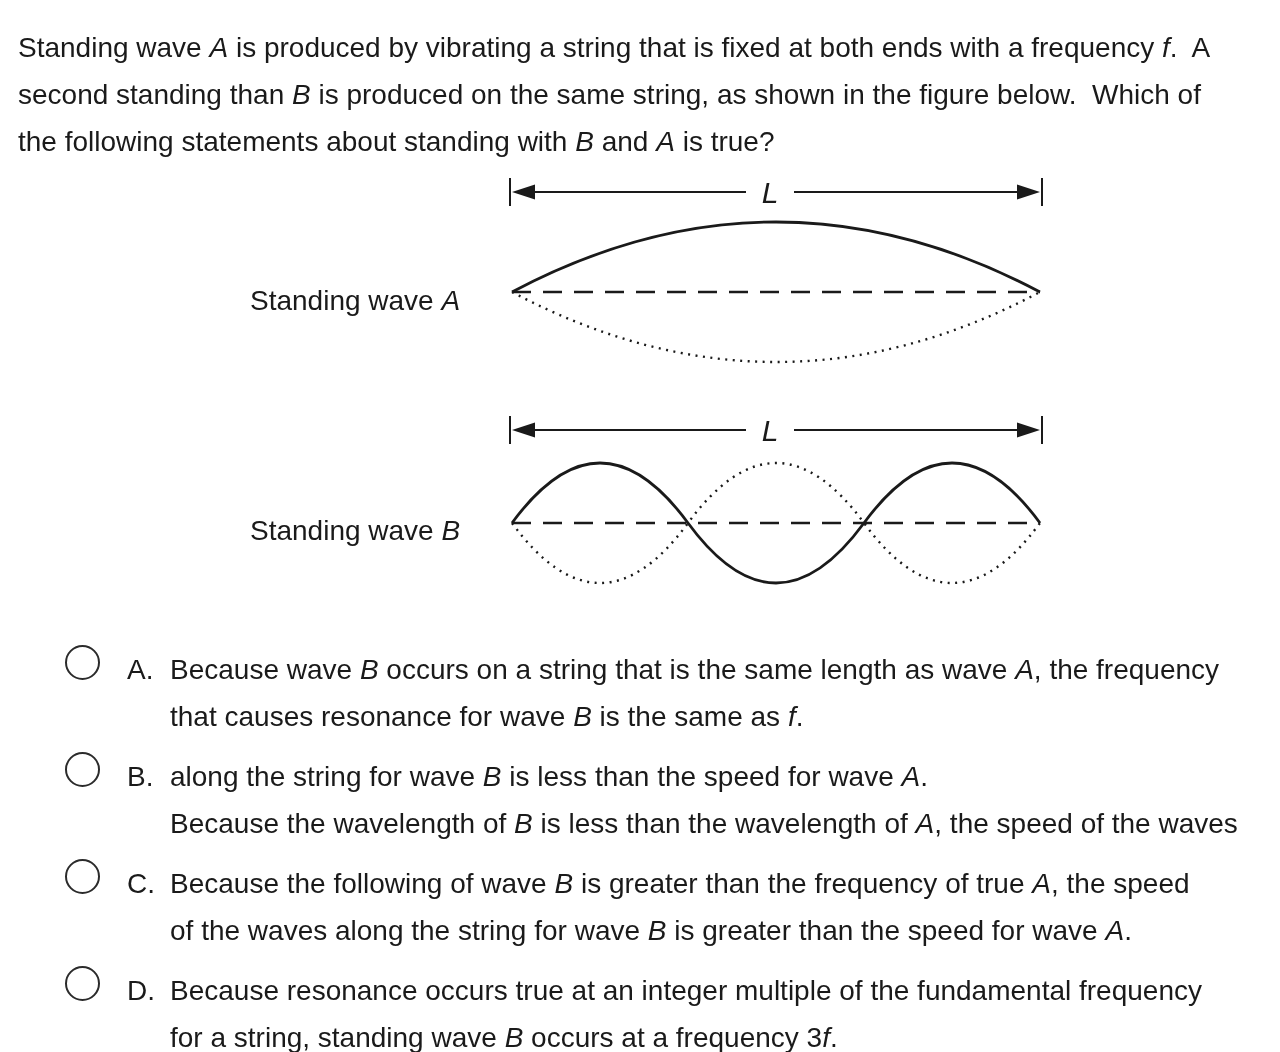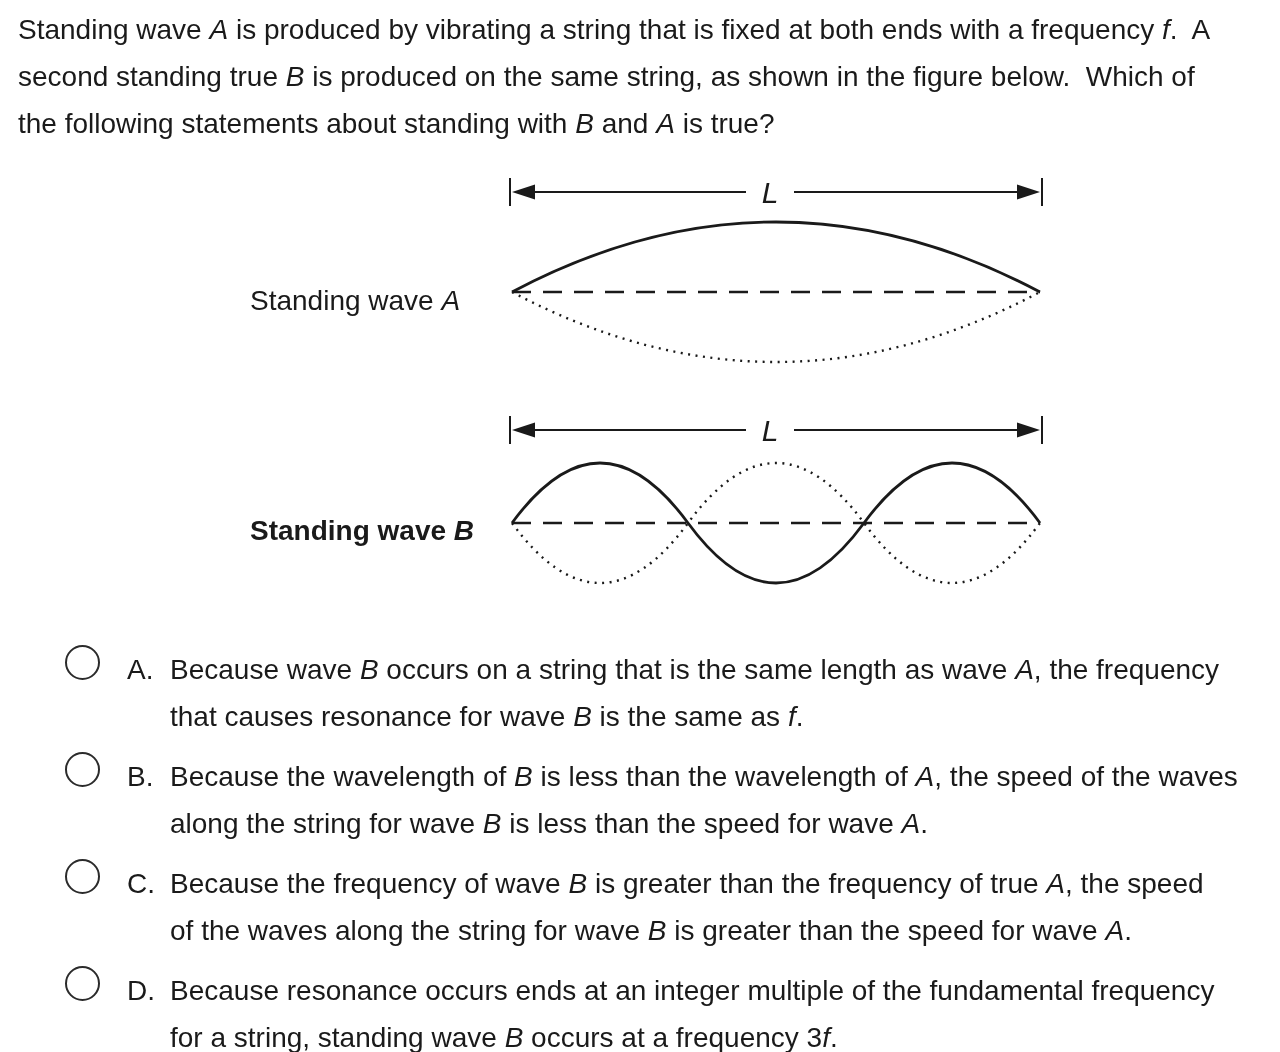--- a/index.html
+++ b/index.html
@@ -7,36 +7,36 @@
   body {
     width: 1280px; height: 1052px;
     background: #ffffff;
     color: #1a1a1a;
     font-family: "Liberation Sans", sans-serif;
     position: relative;
     overflow: hidden;
   }
   .abs { position: absolute; }
   .qtext {
-    left: 18px; top: 6px;
+    left: 18px; top: 24px;
     font-size: 28px;
     line-height: 47px;
   }
   .tline { white-space: pre; }
   .it { font-style: italic; }
 
   
   .fig-label {
     font-size: 28px;
     line-height: 32px;
     white-space: pre;
     margin-top: 8px;
   }
   .fig-label-a { left: 250px; top: 277px; }
-  .fig-label-b { left: 250px; top: 507px; font-weight: bold; }
+  .fig-label-b { left: 250px; top: 507px; }
   .svg-a { left: 498px; top: 170px; }
   .svg-b { left: 498px; top: 408px; }
   svg .stroke { stroke: #1a1a1a; fill: none; }
   svg .fill { fill: #1a1a1a; stroke: none; }
   .dim-shaft { stroke-width: 2.2; }
   .dim-tick { stroke-width: 2; }
   .wave-solid { stroke-width: 2.8; }
   .wave-dashed { stroke-width: 2.6; stroke-dasharray: 19 12; }
   .wave-dotted { stroke-width: 2.4; stroke-dasharray: 2 5.5; }
   .dim-label {
@@ -67,21 +67,21 @@
   .opt-text {
     position: absolute; left: 170px; top: 0;
     font-size: 28px; line-height: 47px;
   }
 </style>
 </head>
 <body>
 
 <div class="abs qtext">
   <div class="tline"><span>Standing wave </span><span class="it">A</span><span> is produced by vibrating a string that is fixed at both ends with a frequency </span><span class="it">f</span><span>.  A</span></div>
-  <div class="tline"><span>second standing true </span><span class="it">B</span><span> is produced on the same string, as shown in the figure below.  Which of</span></div>
+  <div class="tline"><span>second standing than </span><span class="it">B</span><span> is produced on the same string, as shown in the figure below.  Which of</span></div>
   <div class="tline"><span>the following statements about standing with </span><span class="it">B</span><span> and </span><span class="it">A</span><span> is true?</span></div>
 </div>
 
 <div>
 
   <div class="abs fig-label fig-label-a"><span>Standing wave </span><span class="it">A</span></div>
 
   <svg class="abs svg-a" width="556" height="206" viewBox="0 0 556 206" xmlns="http://www.w3.org/2000/svg">
     <g>
       <line class="stroke dim-tick" x1="12" y1="8" x2="12" y2="36"></line>
@@ -128,36 +128,36 @@
     <div class="opt-text">
       <div class="tline"><span>Because wave </span><span class="it">B</span><span> occurs on a string that is the same length as wave </span><span class="it">A</span><span>, the frequency</span></div>
       <div class="tline"><span>that causes resonance for wave </span><span class="it">B</span><span> is the same as </span><span class="it">f</span><span>.</span></div>
     </div>
   </div>
 
   <div class="option opt-b">
     <span class="radio" role="radio" aria-checked="false"></span>
     <span class="opt-letter">B.</span>
     <div class="opt-text">
+      <div class="tline"><span>along the string for wave </span><span class="it">B</span><span> is less than the speed for wave </span><span class="it">A</span><span>.</span></div>
       <div class="tline"><span>Because the wavelength of </span><span class="it">B</span><span> is less than the wavelength of </span><span class="it">A</span><span>, the speed of the waves</span></div>
-      <div class="tline"><span>along the string for wave </span><span class="it">B</span><span> is less than the speed for wave </span><span class="it">A</span><span>.</span></div>
     </div>
   </div>
 
   <div class="option opt-c">
     <span class="radio" role="radio" aria-checked="false"></span>
     <span class="opt-letter">C.</span>
     <div class="opt-text">
-      <div class="tline"><span>Because the frequency of wave </span><span class="it">B</span><span> is greater than the frequency of true </span><span class="it">A</span><span>, the speed</span></div>
+      <div class="tline"><span>Because the following of wave </span><span class="it">B</span><span> is greater than the frequency of true </span><span class="it">A</span><span>, the speed</span></div>
       <div class="tline"><span>of the waves along the string for wave </span><span class="it">B</span><span> is greater than the speed for wave </span><span class="it">A</span><span>.</span></div>
     </div>
   </div>
 
   <div class="option opt-d">
     <span class="radio" role="radio" aria-checked="false"></span>
     <span class="opt-letter">D.</span>
     <div class="opt-text">
-      <div class="tline"><span>Because resonance occurs ends at an integer multiple of the fundamental frequency</span></div>
+      <div class="tline"><span>Because resonance occurs true at an integer multiple of the fundamental frequency</span></div>
       <div class="tline"><span>for a string, standing wave </span><span class="it">B</span><span> occurs at a frequency 3</span><span class="it">f</span><span>.</span></div>
     </div>
   </div>
 
 </div>
 
 </body></html>

